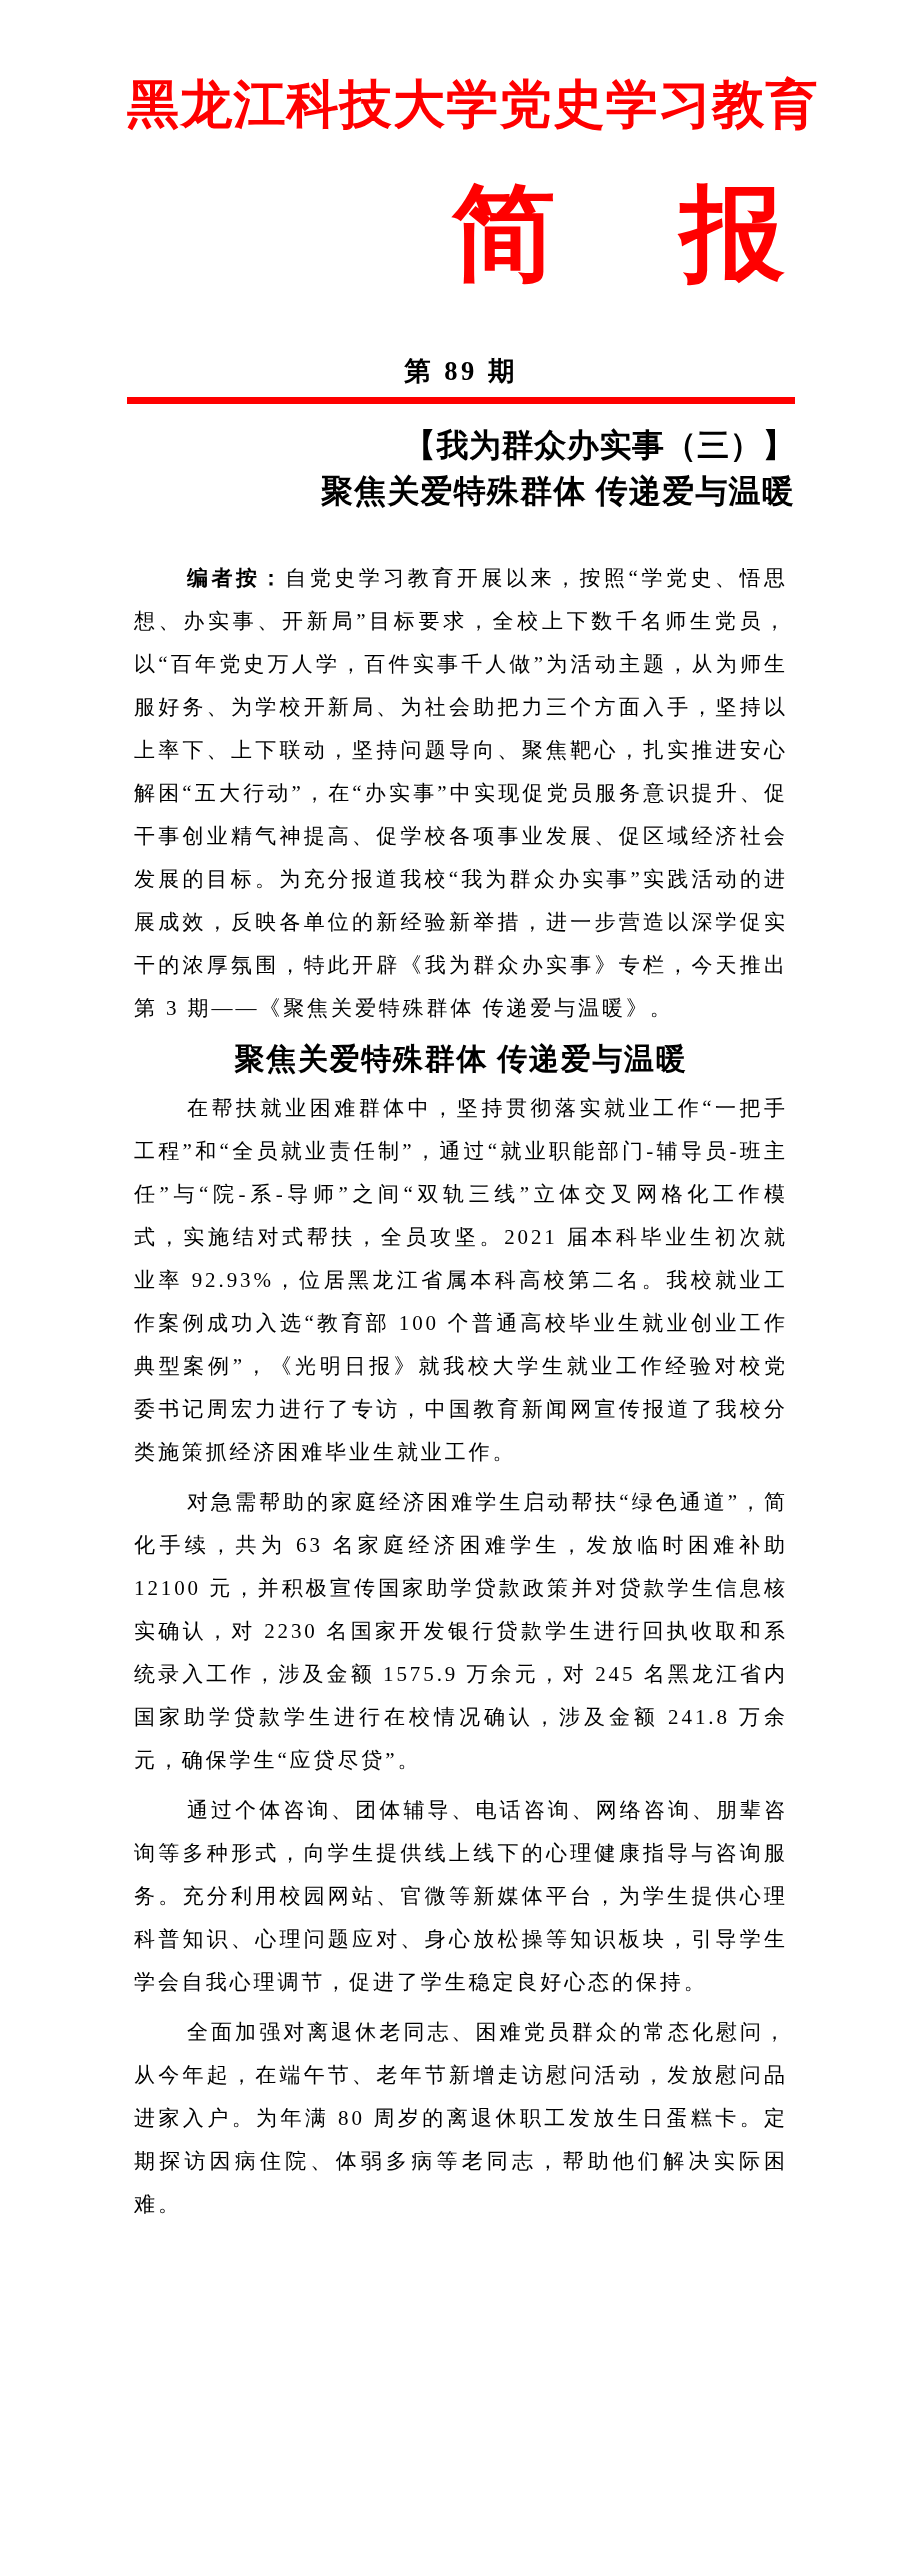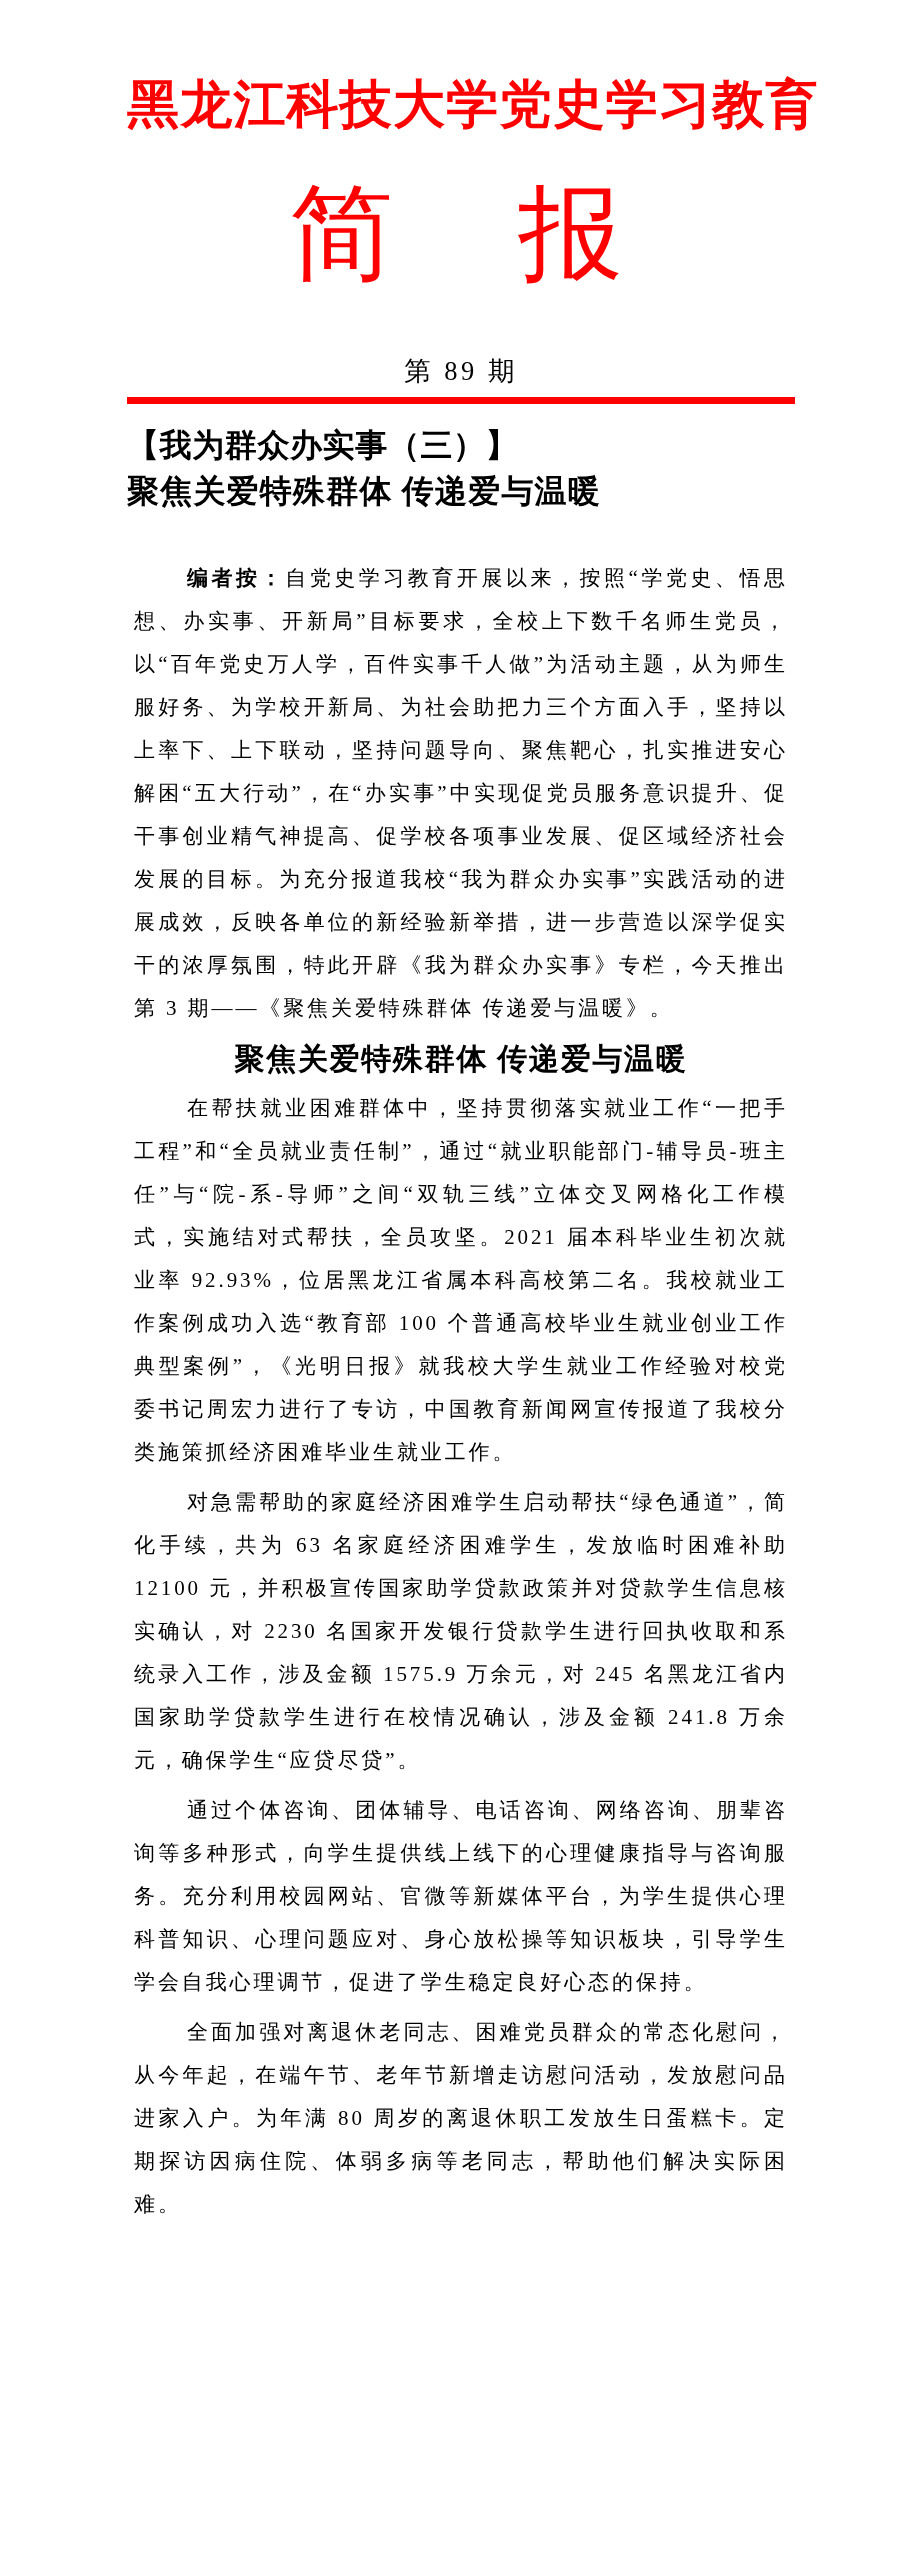--- a/index.html
+++ b/index.html
@@ -12,43 +12,43 @@
   }
   .content { margin-left:127px; width:668px; }
 
   
   .org-title {
     margin-top:75px; text-align:center; color:var(--accent);
     font-family:"Liberation Sans", sans-serif; font-weight:bold;
     font-size:52px; line-height:58px; letter-spacing:1.2px; white-space:nowrap;
   }
   .bulletin-title {
-    margin-top:47px; text-align:center; color:var(--accent);
-    font-family:"Liberation Sans", sans-serif; font-weight:normal;
+    margin-top:47px; text-align:right; color:var(--accent);
+    font-family:"Liberation Sans", sans-serif; font-weight:bold;
     font-size:104px; line-height:107px; letter-spacing:10.4px; white-space:nowrap;
   }
   .issue-no {
     margin-top:69px; text-align:center;
-    font-size:26.5px; line-height:31px; letter-spacing:3.5px;
+    font-size:26.5px; line-height:31px; letter-spacing:3.5px;font-weight:bold;
   }
   .issuer-row { display:flex; align-items:flex-end; margin-top:55px; }
   .issuer-lines { width:399px; }
   .issuer-line {
     font-family:"Liberation Sans", sans-serif; font-weight:bold;
     font-size:18px; line-height:22px;
     text-align:justify; text-align-last:justify;
   }
   .issue-date {
     margin-left:auto; padding-right:12.7px;
     font-size:22px; line-height:24px; white-space:nowrap;
   }
   .red-rule { margin-top:10.4px; height:6.3px; background:var(--accent); }
 
   
-  .headline { margin:19.6px 0 0 0; text-align:left; font-weight:bold; }
+  .headline { margin:19.6px 0 0 0; text-align:right; font-weight:bold; }
   .headline-line1 { font-size:32px; line-height:45px; letter-spacing:0.6px; }
   .headline-line2 { font-size:32px; line-height:46px; letter-spacing:1.2px; }
 
   p.body-para {
     margin:7px; font-size:21px; line-height:43px; letter-spacing:2.9px;
     text-align:justify; text-indent:53px;
   }
   p.body-para.first { margin-top:43px; }
   p.body-para strong { font-weight:bold; }
 

